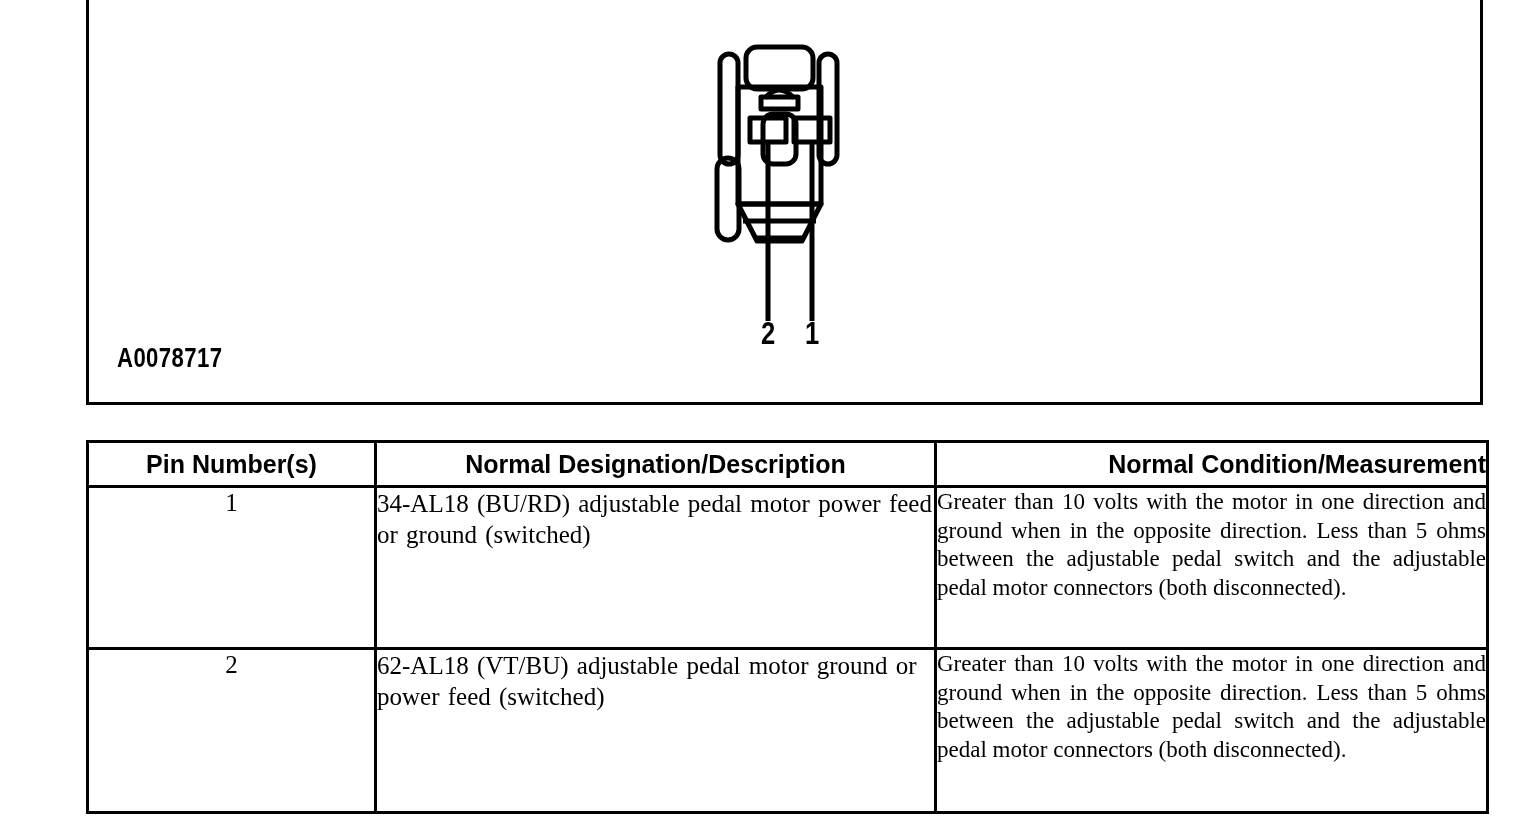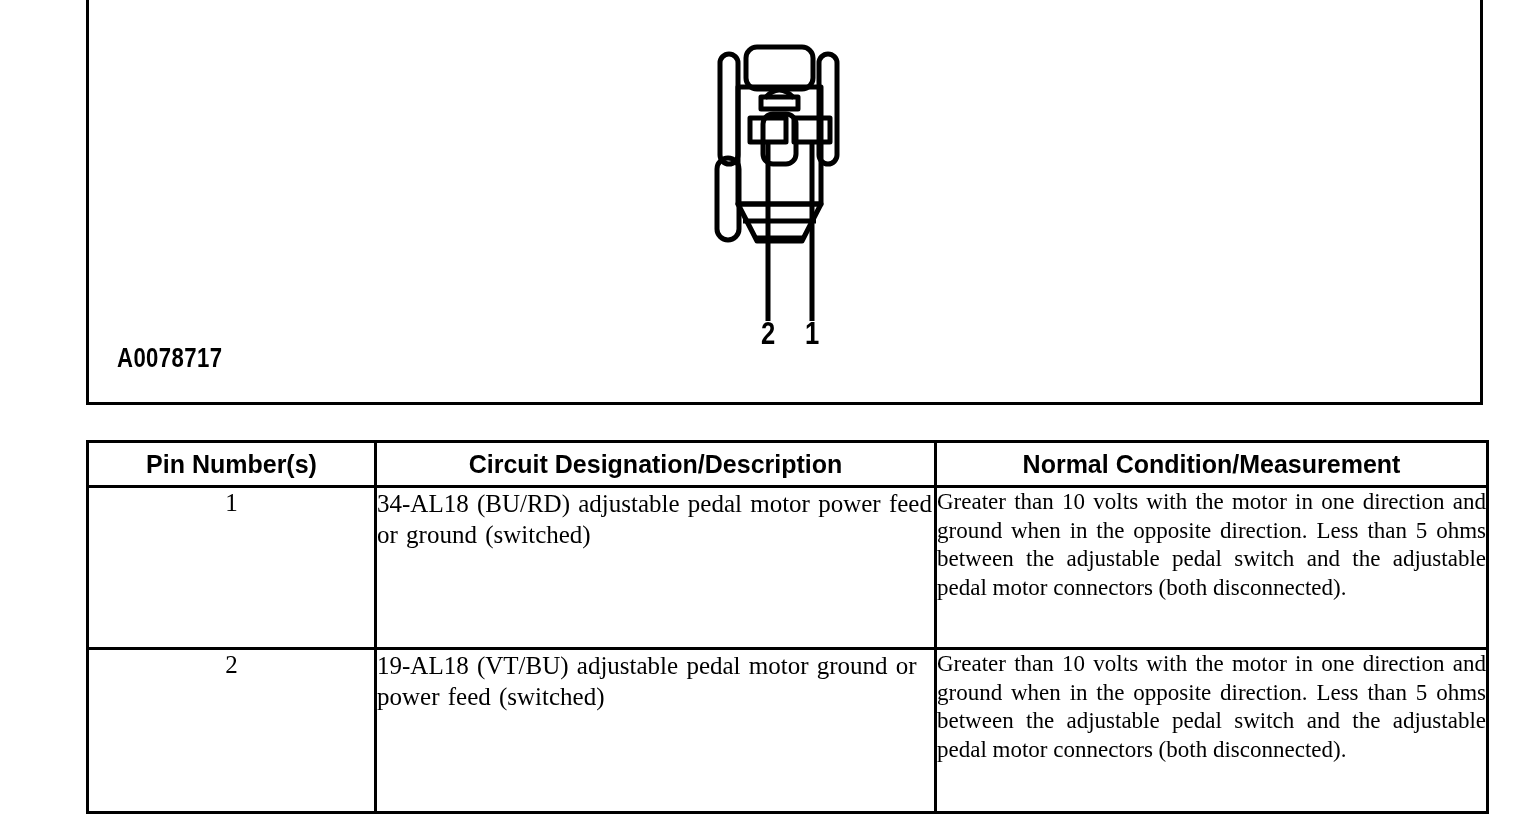--- a/index.html
+++ b/index.html
@@ -68,21 +68,21 @@
   }
   #pin-table thead th {
     height: 45px;
     font-family: "Liberation Sans", sans-serif;
     font-weight: bold;
     font-size: 25px;
     vertical-align: middle;
     white-space: nowrap;
   }
   .th-center { text-align: center; }
-  .th-left   { text-align: center; padding-left: 14px; }
+  .th-left   { text-align: right; padding-left: 14px; }
 
   .col-pin  { width: 288px; }
   .col-desc { width: 560px; }
   .col-meas { width: 552px; }
 
   .cell-pin {
     text-align: center;
     font-size: 25px;
     padding-top: 8px;
     line-height: 1.22;
@@ -159,29 +159,29 @@
 
 <table id="pin-table">
   <colgroup>
     <col class="col-pin">
       <col class="col-desc">
       <col class="col-meas">
   </colgroup>
   <thead>
     <tr>
       <th class="th-center">Pin Number(s)</th>
-      <th class="th-center">Circuit Designation/Description</th>
+      <th class="th-center">Normal Designation/Description</th>
       <th class="th-left">Normal Condition/Measurement</th>
     </tr>
   </thead>
   <tbody>
     <tr class="row-1">
       <td class="cell-pin">1</td>
       <td class="cell-desc">34-AL18 (BU/RD) adjustable pedal motor power feed or ground (switched)</td>
       <td class="cell-meas">Greater than 10 volts with the motor in one direction and ground when in the opposite direction. Less than 5 ohms between the adjustable pedal switch and the adjustable pedal motor connectors (both disconnected).</td>
     </tr>
     <tr class="row-2">
       <td class="cell-pin">2</td>
-      <td class="cell-desc">19-AL18 (VT/BU) adjustable pedal motor ground or power feed (switched)</td>
+      <td class="cell-desc">62-AL18 (VT/BU) adjustable pedal motor ground or power feed (switched)</td>
       <td class="cell-meas">Greater than 10 volts with the motor in one direction and ground when in the opposite direction. Less than 5 ohms between the adjustable pedal switch and the adjustable pedal motor connectors (both disconnected).</td>
     </tr>
   </tbody>
 </table>
 
 </body></html>

